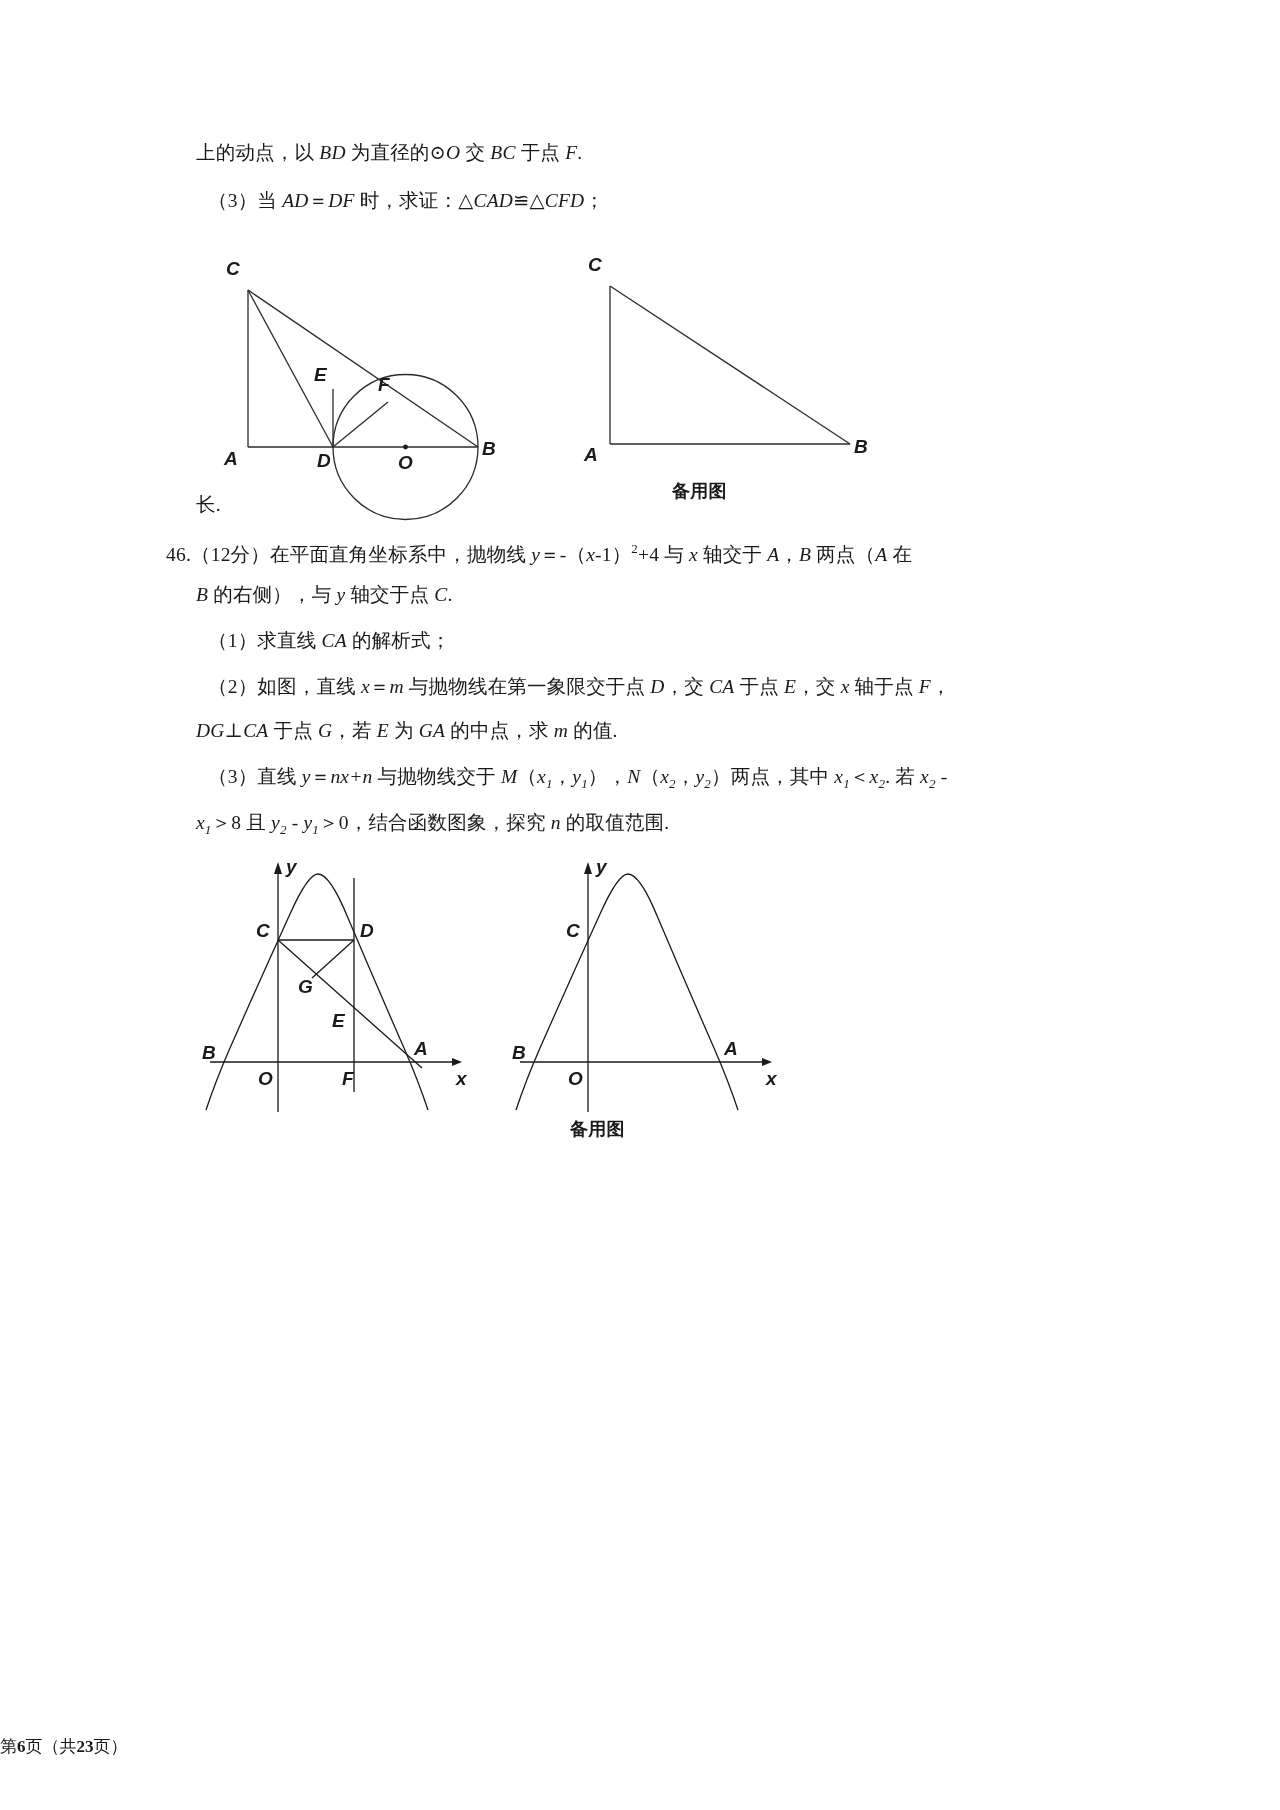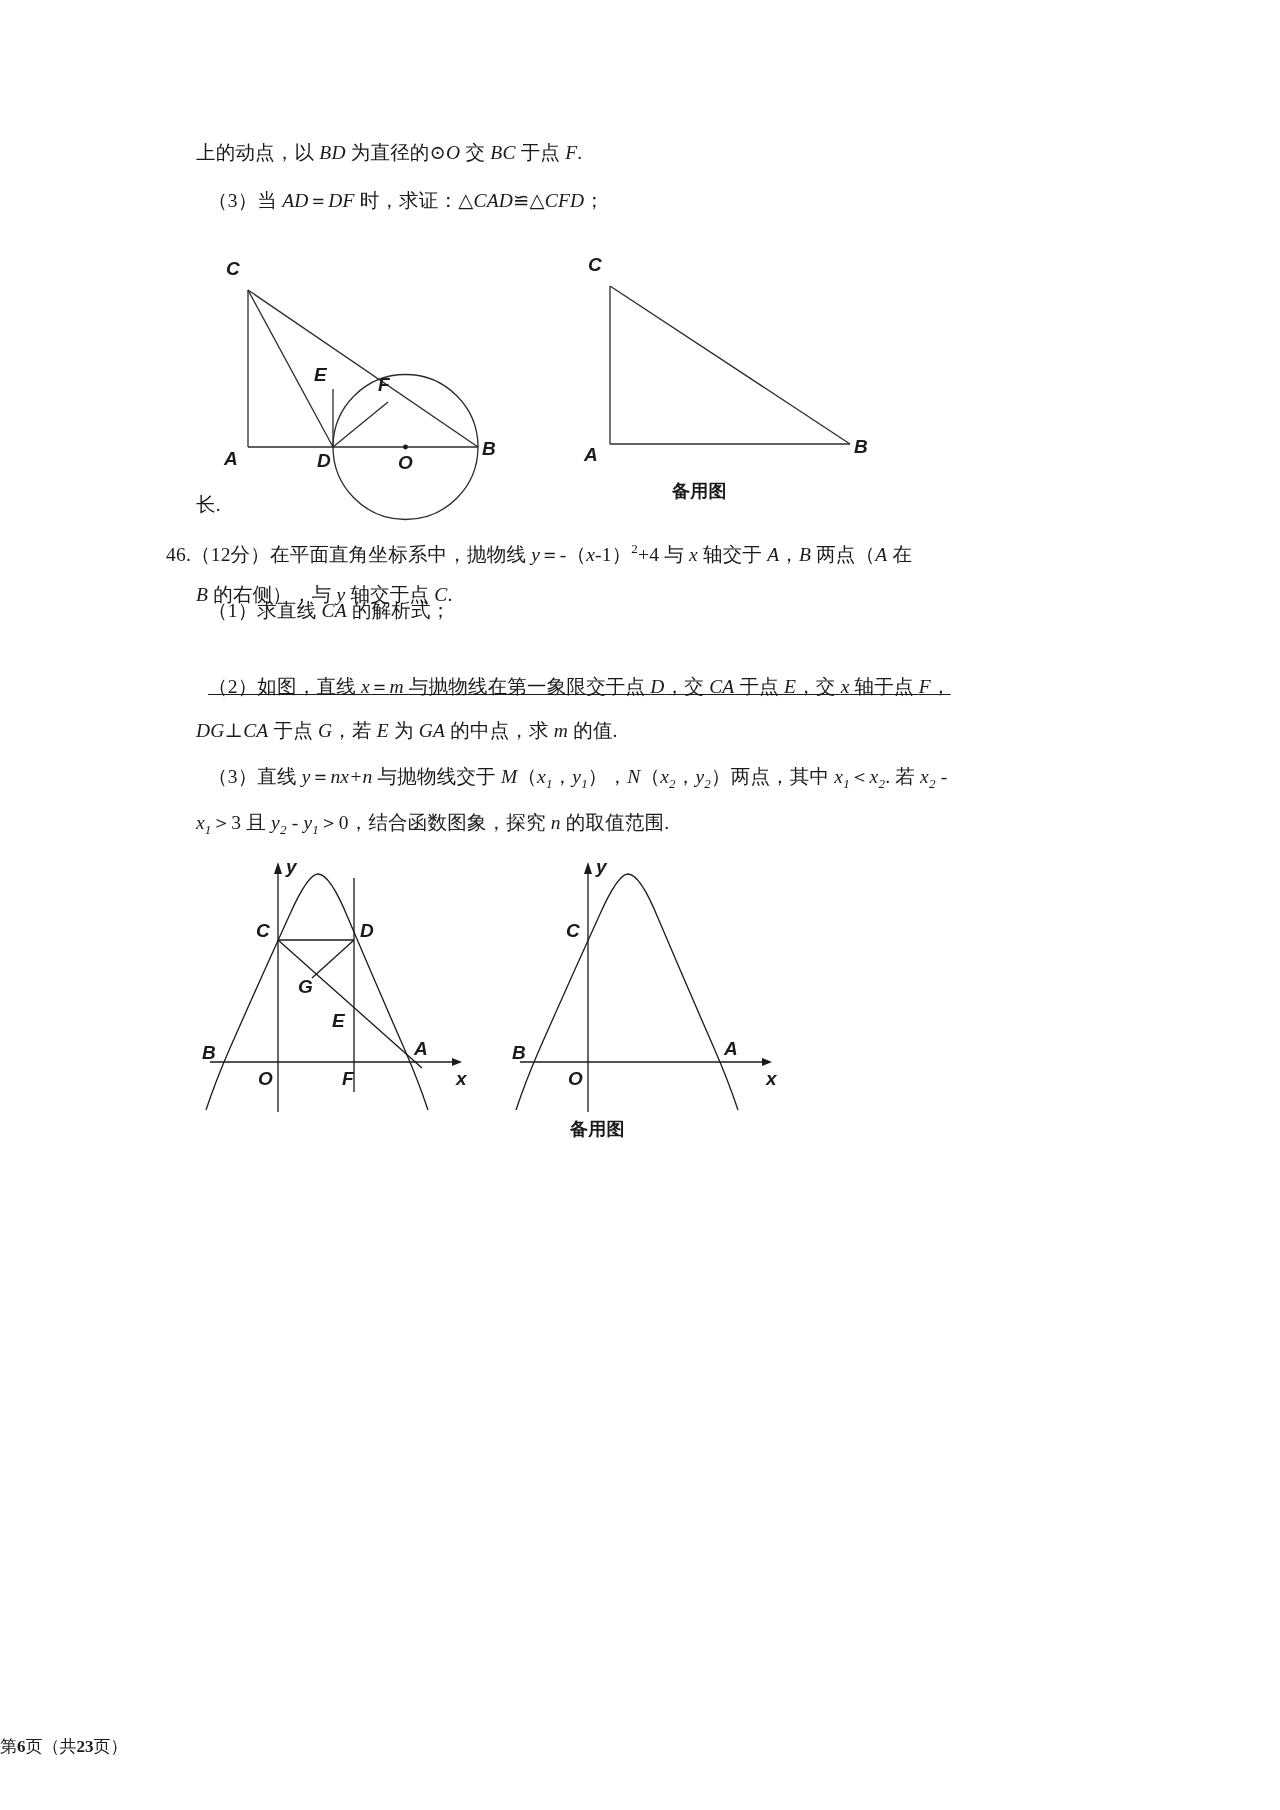--- a/index.html
+++ b/index.html
@@ -108,38 +108,38 @@
   <div class="ln bold" style="left:672px;top:478px;font-family:'Liberation Sans','DejaVu Sans',sans-serif;font-size:18px;">备用图</div>
 
   <div class="ln" style="left:166px;top:536px;">
     <span>46</span><span>.</span><span>（12分）</span><span>在平面直角坐标系中，抛物线 </span><span class="it">y</span><span>＝-（</span><span class="it">x</span><span>-1）</span><span class="sup">2</span><span>+4 与 </span><span class="it">x</span><span> 轴交于 </span><span class="it">A</span><span>，</span><span class="it">B</span><span> 两点（</span><span class="it">A</span><span> 在</span>
   </div>
 
   <div class="ln" style="left:196px;top:582px;">
     <span class="it">B</span><span> 的右侧），与 </span><span class="it">y</span><span> 轴交于点 </span><span class="it">C</span><span>.</span>
   </div>
 
-  <div class="ln" style="left:208px;top:598px;">
+  <div class="ln" style="left:208px;top:628px;">
     <span>（1）求直线 </span><span class="it">CA</span><span> 的解析式；</span>
   </div>
 
-  <div class="ln" style="left:208px;top:674px;text-decoration:underline;">
+  <div class="ln" style="left:208px;top:674px;">
     <span>（2）如图，直线 </span><span class="it">x</span><span>＝</span><span class="it">m</span><span> 与抛物线在第一象限交于点 </span><span class="it">D</span><span>，交 </span><span class="it">CA</span><span> 于点 </span><span class="it">E</span><span>，交 </span><span class="it">x</span><span> 轴于点 </span><span class="it">F</span><span>，</span>
   </div>
 
   <div class="ln" style="left:196px;top:718px;text-align:center;">
     <span class="it">DG</span><span>⊥</span><span class="it">CA</span><span> 于点 </span><span class="it">G</span><span>，若 </span><span class="it">E</span><span> 为 </span><span class="it">GA</span><span> 的中点，求 </span><span class="it">m</span><span> 的值.</span>
   </div>
 
   <div class="ln" style="left:208px;top:764px;">
     <span>（3）直线 </span><span class="it">y</span><span>＝</span><span class="it">nx+n</span><span> 与抛物线交于 </span><span class="it">M</span><span>（</span><span class="it">x</span><span class="sub it">1</span><span>，</span><span class="it">y</span><span class="sub it">1</span><span>），</span><span class="it">N</span><span>（</span><span class="it">x</span><span class="sub it">2</span><span>，</span><span class="it">y</span><span class="sub it">2</span><span>）两点，其中 </span><span class="it">x</span><span class="sub it">1</span><span>＜</span><span class="it">x</span><span class="sub it">2</span><span>. 若 </span><span class="it">x</span><span class="sub it">2</span><span> - </span>
   </div>
 
   <div class="ln" style="left:196px;top:810px;">
-    <span class="it">x</span><span class="sub it">1</span><span>＞3 且 </span><span class="it">y</span><span class="sub it">2</span><span> - </span><span class="it">y</span><span class="sub it">1</span><span>＞0，结合函数图象，探究 </span><span class="it">n</span><span> 的取值范围.</span>
+    <span class="it">x</span><span class="sub it">1</span><span>＞8 且 </span><span class="it">y</span><span class="sub it">2</span><span> - </span><span class="it">y</span><span class="sub it">1</span><span>＞0，结合函数图象，探究 </span><span class="it">n</span><span> 的取值范围.</span>
   </div>
 
   <div class="fig" style="left:190px;top:852px;">
     <svg width="300" height="300" viewBox="0 0 300 300">
 
       <line x1="20" y1="210" x2="268" y2="210" stroke="#1a1a1a" stroke-width="1.3"></line>
       <polygon points="272,210 262,206 262,214" fill="#1a1a1a"></polygon>
 
       <line x1="88" y1="260" x2="88" y2="18" stroke="#1a1a1a" stroke-width="1.3"></line>
       <polygon points="88,10 84,22 92,22" fill="#1a1a1a"></polygon>

